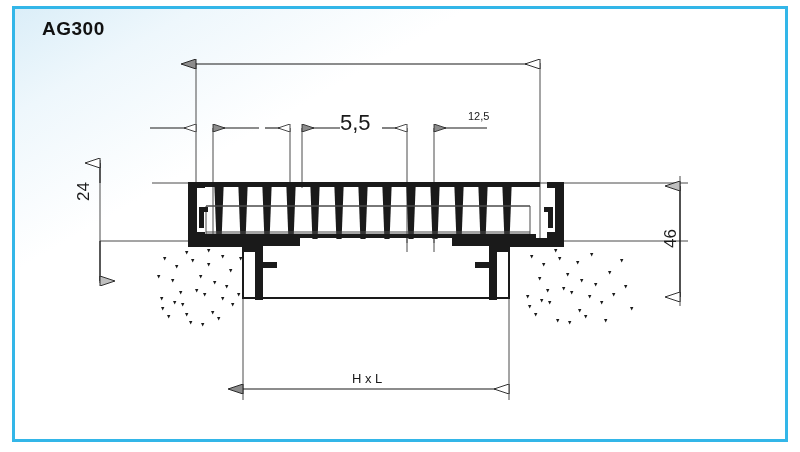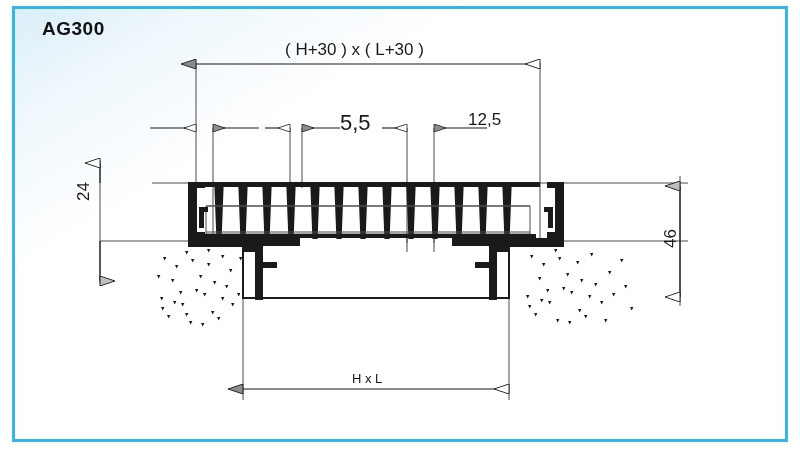--- a/index.html
+++ b/index.html
@@ -43,21 +43,21 @@
     top: 0;
   }
   .lbl {
     position: absolute;
     color: #1a1a1a;
     font-family: "Liberation Sans", sans-serif;
     white-space: nowrap;
   }
   #lbl-overall { font-size: 17px; left: 285px; top: 40px; }
   #lbl-55      { font-size: 22px; left: 340px; top: 110px; }
-  #lbl-125     { font-size: 17px; left: 468px; top: 110px; }
+  #lbl-125     { font-size: 11px; left: 468px; top: 110px; }
   #lbl-hxl     { font-size: 13px; left: 352px; top: 371px; }
   #lbl-24 {
     font-size: 17px; left: 74px; top: 201px;
     transform: rotate(-90deg); transform-origin: left top;
   }
   #lbl-46 {
     font-size: 17px; left: 661px; top: 248px;
     transform: rotate(-90deg); transform-origin: left top;
   }
 </style>
@@ -282,21 +282,20 @@
                L489,268 L489,300 L497,300 L497,252
                L509,252 Z"></path>
     </g>
 
     <g stroke="#4a4a4a" stroke-width="1">
       <line x1="407" y1="238" x2="407" y2="252"></line>
       <line x1="434" y1="238" x2="434" y2="252"></line>
     </g>
   </svg>
 
-  <div class="lbl" id="lbl-overall">( H+30 ) x ( L+30 )</div>
 
   <div class="lbl" id="lbl-55">5,5</div>
 
   <div class="lbl" id="lbl-125">12,5</div>
 
   <div class="lbl" id="lbl-24">24</div>
 
   <div class="lbl" id="lbl-46">46</div>
 
   <div class="lbl" id="lbl-hxl">H x L</div>

